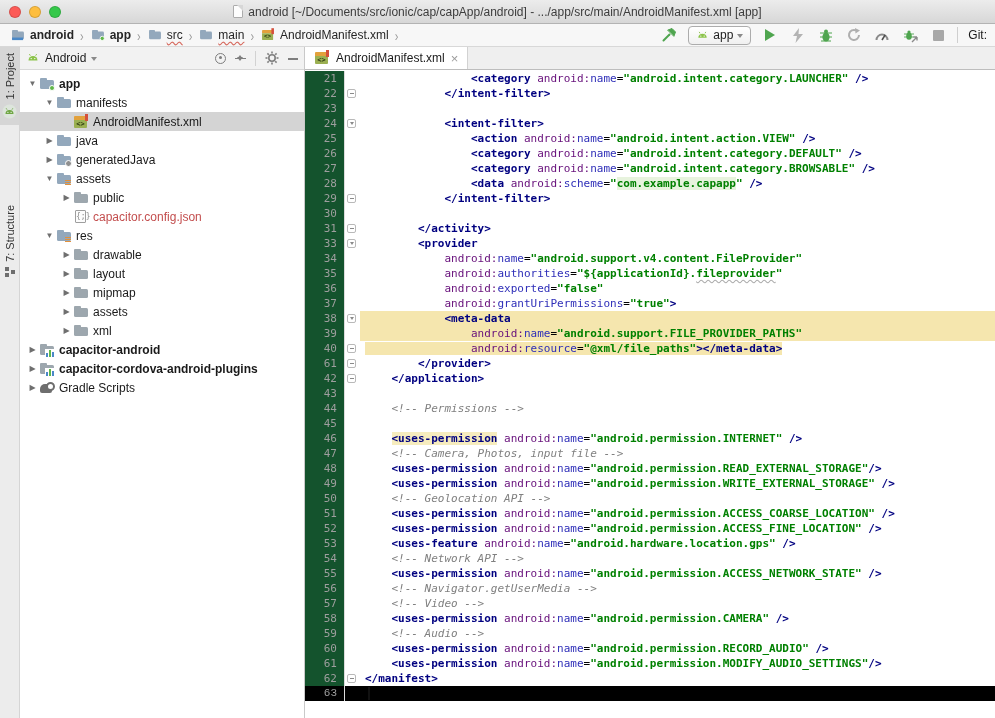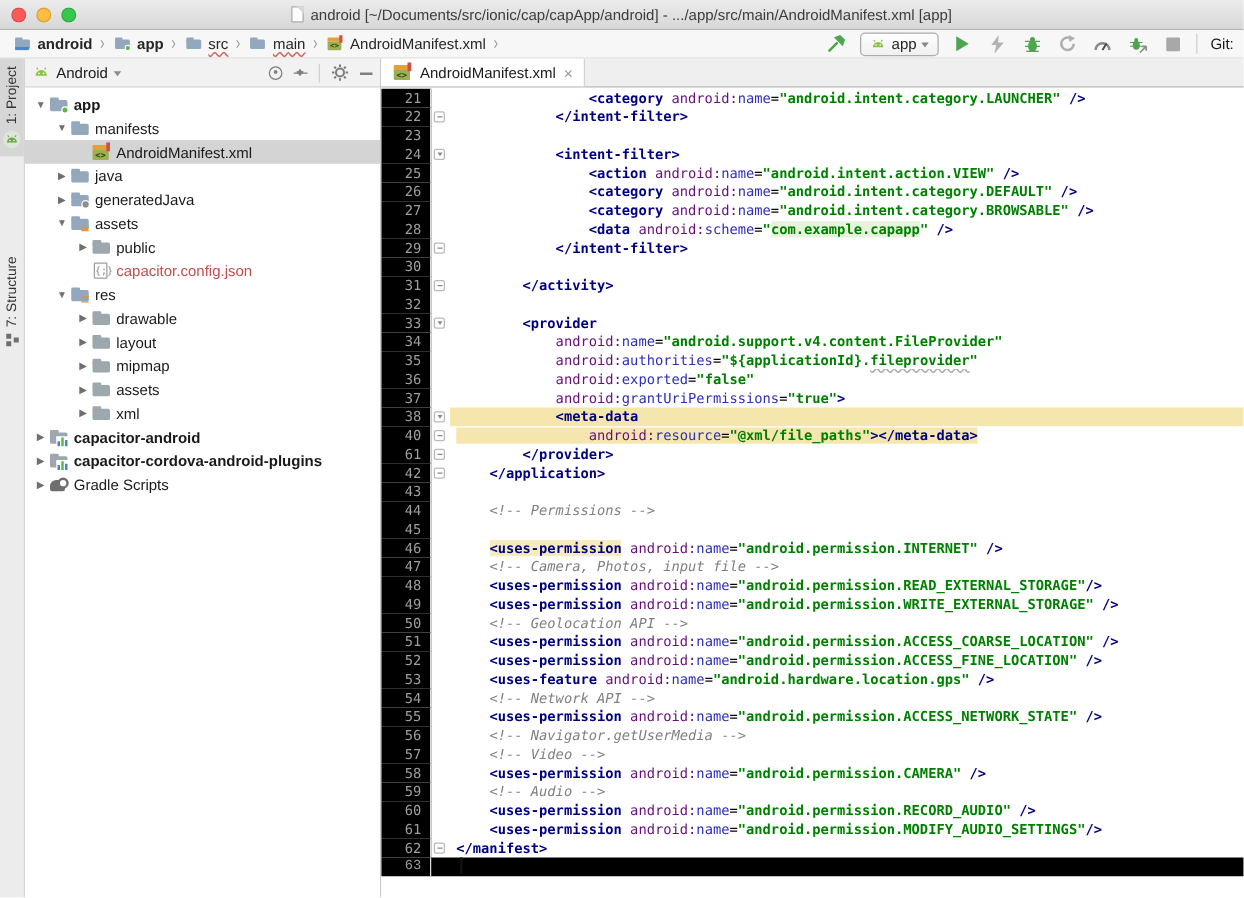--- a/index.html
+++ b/index.html
@@ -107,21 +107,21 @@
 
   
   .editor { flex:1; display:flex; flex-direction:column; min-width:0; background:#fff; }
   .tabstrip { height:23px; flex:none; background:#EFEFEF; border-bottom:1px solid #BDBDBD; display:flex; }
   .etab { background:#FFF; border-right:1px solid #D2D2D2; display:flex; align-items:center; gap:6px;
     padding:0 9px; font-size:12px; color:#1A1A1A; }
   .etab .close { color:#9B9B9B; font-size:13px; line-height:1; }
 
   .codearea { flex:1; overflow:hidden; font-family:"DejaVu Sans Mono",monospace; font-size:11px; padding-top:1px; }
   .cl { display:flex; height:15px; line-height:15px; white-space:pre; }
-  .gut { width:40px; flex:none; background:#000000; border-right:1px solid #DCDCDC;
+  .gut { width:40px; flex:none; background:#14532d; border-right:1px solid #DCDCDC;
     text-align:right; padding-right:7px; color:#9E9E9E; }
   .foldc { width:15px; flex:none; position:relative; }
   .fm { position:absolute; left:2px; top:2.5px; width:9px; height:9px; border:1px solid #B9B9B9; border-radius:2px; background:#FFF; }
   .fm.e::after { content:''; position:absolute; left:1.5px; top:3px; width:4px; height:1px; background:#8A8A8A; }
   .fm.s::after { content:''; position:absolute; left:1.5px; top:2px; border:2px solid transparent; border-top:3px solid #8A8A8A; }
   .code { flex:1; min-width:0; padding-left:5px; color:#000; }
   .cl.bg-full .code { background:#F5E6AE; }
   .bg-span { background:#F5E6AE; }
   .cl.cur .gut, .cl.cur .foldc, .cl.cur .code { background:#000000;font-family:Liberation Mono, monospace; }
   .caret { display:inline-block; width:1.5px; height:13px; background:#111; vertical-align:middle; margin-left:3px; }
@@ -463,27 +463,27 @@
           <div class="cl"><span class="gut">22</span><span class="foldc"><span class="fm e"></span></span><span class="code"><span class="tp">            </span><span class="tt">&lt;/intent-filter&gt;</span></span></div>
           <div class="cl"><span class="gut">23</span><span class="foldc"></span><span class="code"></span></div>
           <div class="cl"><span class="gut">24</span><span class="foldc"><span class="fm s"></span></span><span class="code"><span class="tp">            </span><span class="tt">&lt;intent-filter&gt;</span></span></div>
           <div class="cl"><span class="gut">25</span><span class="foldc"></span><span class="code"><span class="tp">                </span><span class="tt">&lt;action</span><span class="tp"> </span><span class="tn">android:</span><span class="ta">name</span><span class="tp">=</span><span class="tv">"android.intent.action.VIEW"</span><span class="tp"> </span><span class="tt">/&gt;</span></span></div>
           <div class="cl"><span class="gut">26</span><span class="foldc"></span><span class="code"><span class="tp">                </span><span class="tt">&lt;category</span><span class="tp"> </span><span class="tn">android:</span><span class="ta">name</span><span class="tp">=</span><span class="tv">"android.intent.category.DEFAULT"</span><span class="tp"> </span><span class="tt">/&gt;</span></span></div>
           <div class="cl"><span class="gut">27</span><span class="foldc"></span><span class="code"><span class="tp">                </span><span class="tt">&lt;category</span><span class="tp"> </span><span class="tn">android:</span><span class="ta">name</span><span class="tp">=</span><span class="tv">"android.intent.category.BROWSABLE"</span><span class="tp"> </span><span class="tt">/&gt;</span></span></div>
           <div class="cl"><span class="gut">28</span><span class="foldc"></span><span class="code"><span class="tp">                </span><span class="tt">&lt;data</span><span class="tp"> </span><span class="tn">android:</span><span class="ta">scheme</span><span class="tp">=</span><span class="tv">"</span><span class="tvh">com.example.capapp</span><span class="tv">"</span><span class="tp"> </span><span class="tt">/&gt;</span></span></div>
           <div class="cl"><span class="gut">29</span><span class="foldc"><span class="fm e"></span></span><span class="code"><span class="tp">            </span><span class="tt">&lt;/intent-filter&gt;</span></span></div>
           <div class="cl"><span class="gut">30</span><span class="foldc"></span><span class="code"></span></div>
           <div class="cl"><span class="gut">31</span><span class="foldc"><span class="fm e"></span></span><span class="code"><span class="tp">        </span><span class="tt">&lt;/activity&gt;</span></span></div>
-          <div class="cl"><span class="gut">32</span><span class="foldc"></span><span class="code"></span></div>
           <div class="cl"><span class="gut">33</span><span class="foldc"><span class="fm s"></span></span><span class="code"><span class="tp">        </span><span class="tt">&lt;provider</span></span></div>
           <div class="cl"><span class="gut">34</span><span class="foldc"></span><span class="code"><span class="tp">            </span><span class="tn">android:</span><span class="ta">name</span><span class="tp">=</span><span class="tv">"android.support.v4.content.FileProvider"</span></span></div>
           <div class="cl"><span class="gut">35</span><span class="foldc"></span><span class="code"><span class="tp">            </span><span class="tn">android:</span><span class="ta">authorities</span><span class="tp">=</span><span class="tv">"${applicationId}.</span><span class="tvu">fileprovider</span><span class="tv">"</span></span></div>
           <div class="cl"><span class="gut">36</span><span class="foldc"></span><span class="code"><span class="tp">            </span><span class="tn">android:</span><span class="ta">exported</span><span class="tp">=</span><span class="tv">"false"</span></span></div>
           <div class="cl"><span class="gut">37</span><span class="foldc"></span><span class="code"><span class="tp">            </span><span class="tn">android:</span><span class="ta">grantUriPermissions</span><span class="tp">=</span><span class="tv">"true"</span><span class="tt">&gt;</span></span></div>
           <div class="cl bg-full"><span class="gut">38</span><span class="foldc"><span class="fm s"></span></span><span class="code"><span class="tp">            </span><span class="tt">&lt;meta-data</span></span></div>
+          <div class="cl bg-full"><span class="gut">39</span><span class="foldc"></span><span class="code"><span class="tp">                </span><span class="tn">android:</span><span class="ta">name</span><span class="tp">=</span><span class="tv">"android.support.FILE_PROVIDER_PATHS"</span></span></div>
           <div class="cl"><span class="gut">40</span><span class="foldc"><span class="fm e"></span></span><span class="code"><span class="bg-span"><span class="tp">                </span><span class="tn">android:</span><span class="ta">resource</span><span class="tp">=</span><span class="tv">"@xml/file_paths"</span><span class="tt">&gt;&lt;/meta-data&gt;</span></span></span></div>
           <div class="cl"><span class="gut">61</span><span class="foldc"><span class="fm e"></span></span><span class="code"><span class="tp">        </span><span class="tt">&lt;/provider&gt;</span></span></div>
           <div class="cl"><span class="gut">42</span><span class="foldc"><span class="fm e"></span></span><span class="code"><span class="tp">    </span><span class="tt">&lt;/application&gt;</span></span></div>
           <div class="cl"><span class="gut">43</span><span class="foldc"></span><span class="code"></span></div>
           <div class="cl"><span class="gut">44</span><span class="foldc"></span><span class="code"><span class="tp">    </span><span class="tc">&lt;!-- Permissions --&gt;</span></span></div>
           <div class="cl"><span class="gut">45</span><span class="foldc"></span><span class="code"></span></div>
           <div class="cl"><span class="gut">46</span><span class="foldc"></span><span class="code"><span class="tp">    </span><span class="tth">&lt;uses-permission</span><span class="tp"> </span><span class="tn">android:</span><span class="ta">name</span><span class="tp">=</span><span class="tv">"android.permission.INTERNET"</span><span class="tp"> </span><span class="tt">/&gt;</span></span></div>
           <div class="cl"><span class="gut">47</span><span class="foldc"></span><span class="code"><span class="tp">    </span><span class="tc">&lt;!-- Camera, Photos, input file --&gt;</span></span></div>
           <div class="cl"><span class="gut">48</span><span class="foldc"></span><span class="code"><span class="tp">    </span><span class="tt">&lt;uses-permission</span><span class="tp"> </span><span class="tn">android:</span><span class="ta">name</span><span class="tp">=</span><span class="tv">"android.permission.READ_EXTERNAL_STORAGE"</span><span class="tt">/&gt;</span></span></div>
           <div class="cl"><span class="gut">49</span><span class="foldc"></span><span class="code"><span class="tp">    </span><span class="tt">&lt;uses-permission</span><span class="tp"> </span><span class="tn">android:</span><span class="ta">name</span><span class="tp">=</span><span class="tv">"android.permission.WRITE_EXTERNAL_STORAGE"</span><span class="tp"> </span><span class="tt">/&gt;</span></span></div>

